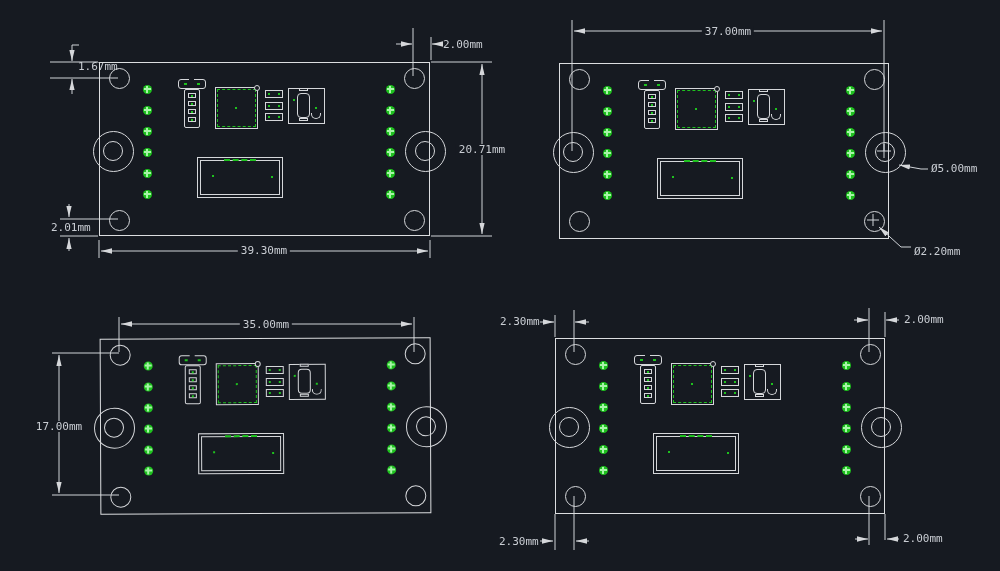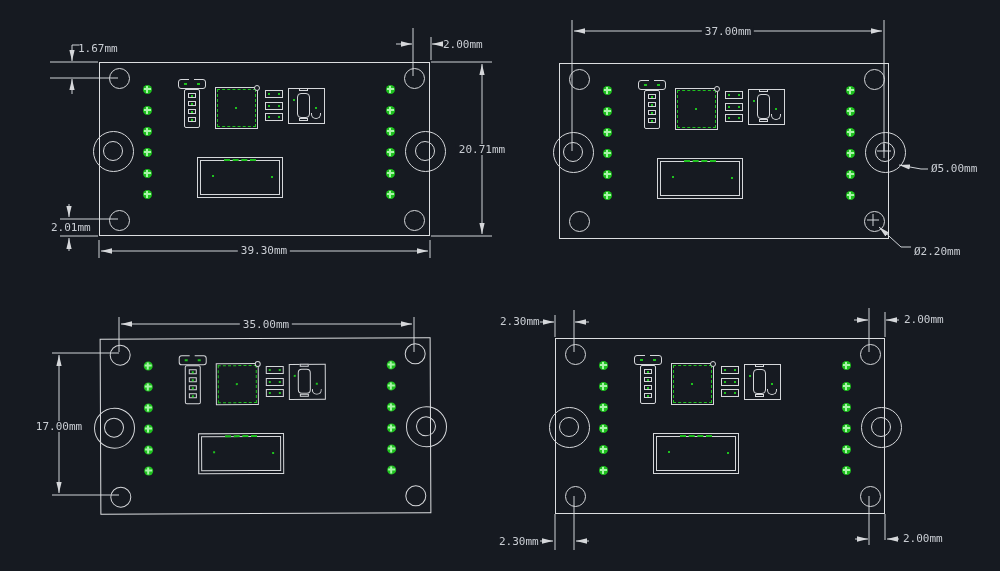--- a/index.html
+++ b/index.html
@@ -158,21 +158,21 @@
         <line x1="869" y1="496" x2="869" y2="545"></line>
         <line x1="885" y1="514" x2="885" y2="540"></line>
         <line x1="540" y1="541" x2="553" y2="541" marker-end="url(#ah)"></line>
         <line x1="589" y1="541" x2="576" y2="541" marker-end="url(#ah)"></line>
         <line x1="855" y1="539" x2="868" y2="539" marker-end="url(#ah)"></line>
         <line x1="899" y1="539" x2="887" y2="539" marker-end="url(#ah)"></line>
       </g>
     </g>
   </svg>
 
-  <span class="dim-label" style="left:78px;top:43px">1.67mm</span>
+  <span class="dim-label" style="left:78px;top:61px">1.67mm</span>
   <span class="dim-label" style="left:443px;top:39px">2.00mm</span>
   <span class="dim-label bg cx" style="left:482px;top:144px">20.71mm</span>
   <span class="dim-label" style="left:51px;top:222px">2.01mm</span>
   <span class="dim-label bg cx" style="left:264px;top:245px">39.30mm</span>
 
   <span class="dim-label bg cx" style="left:728px;top:26px">37.00mm</span>
   <span class="dim-label" style="left:931px;top:163px">Ø5.00mm</span>
   <span class="dim-label" style="left:914px;top:246px">Ø2.20mm</span>
 
   <span class="dim-label bg cx" style="left:266px;top:319px">35.00mm</span>

